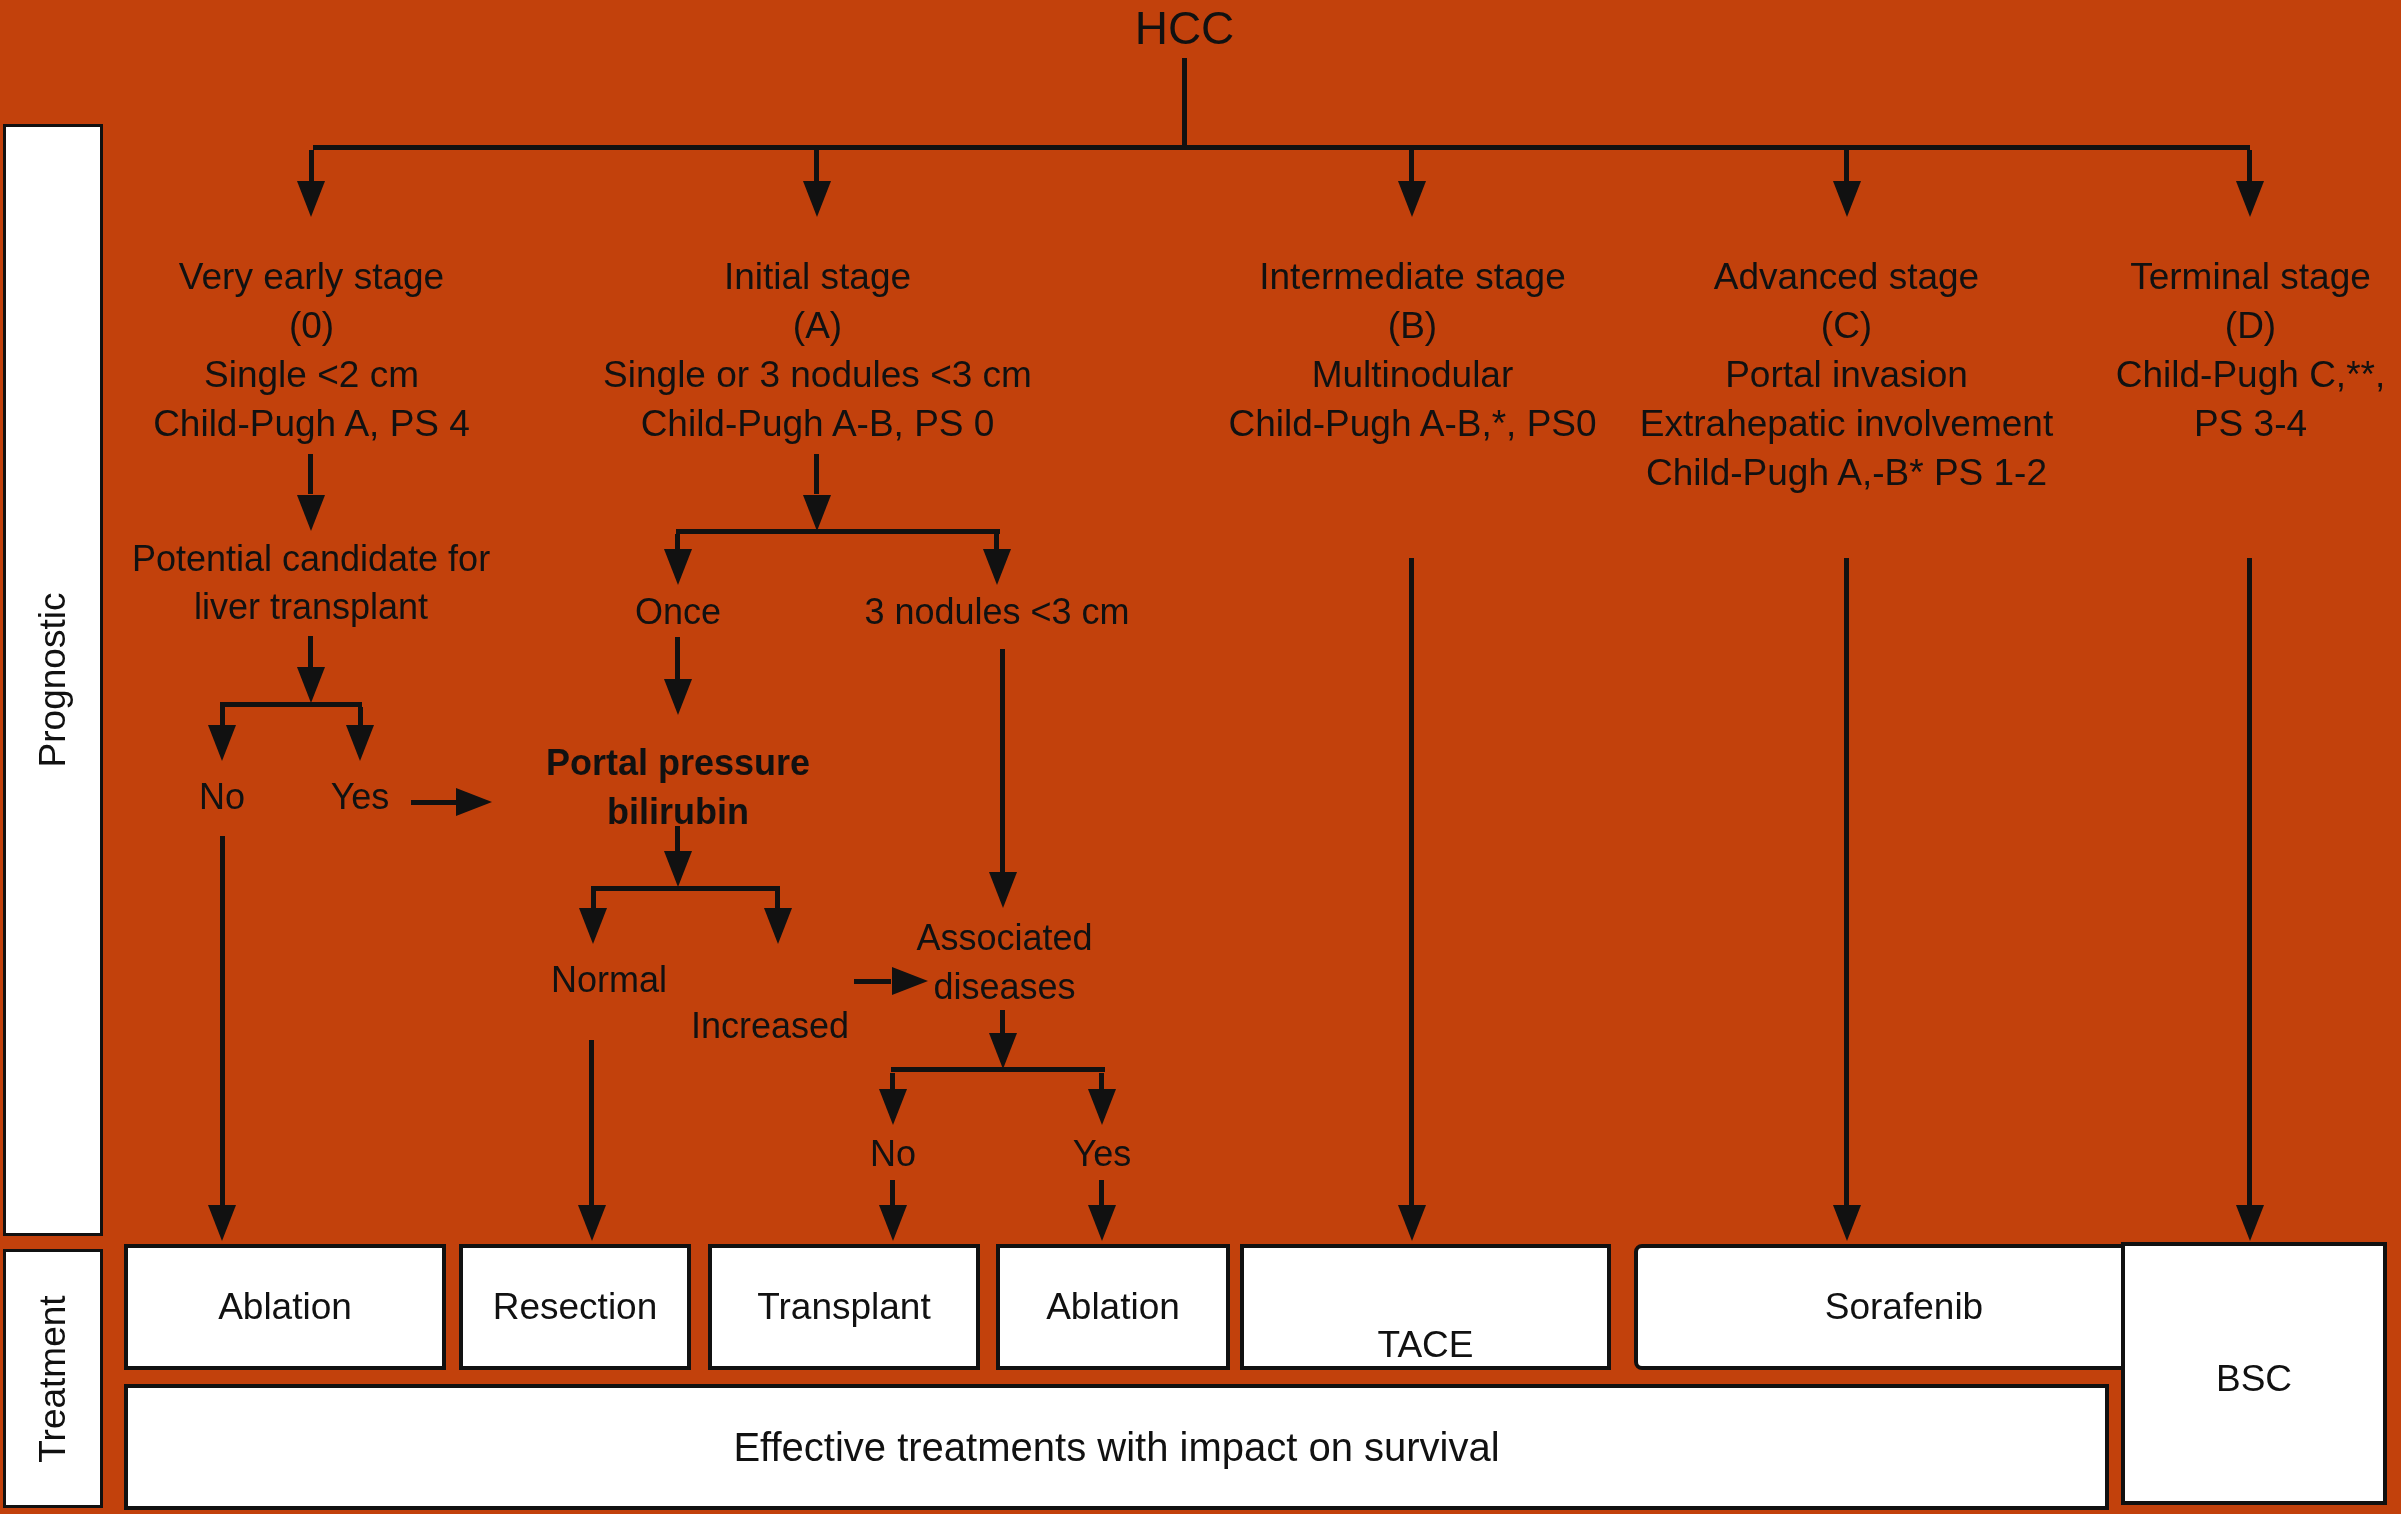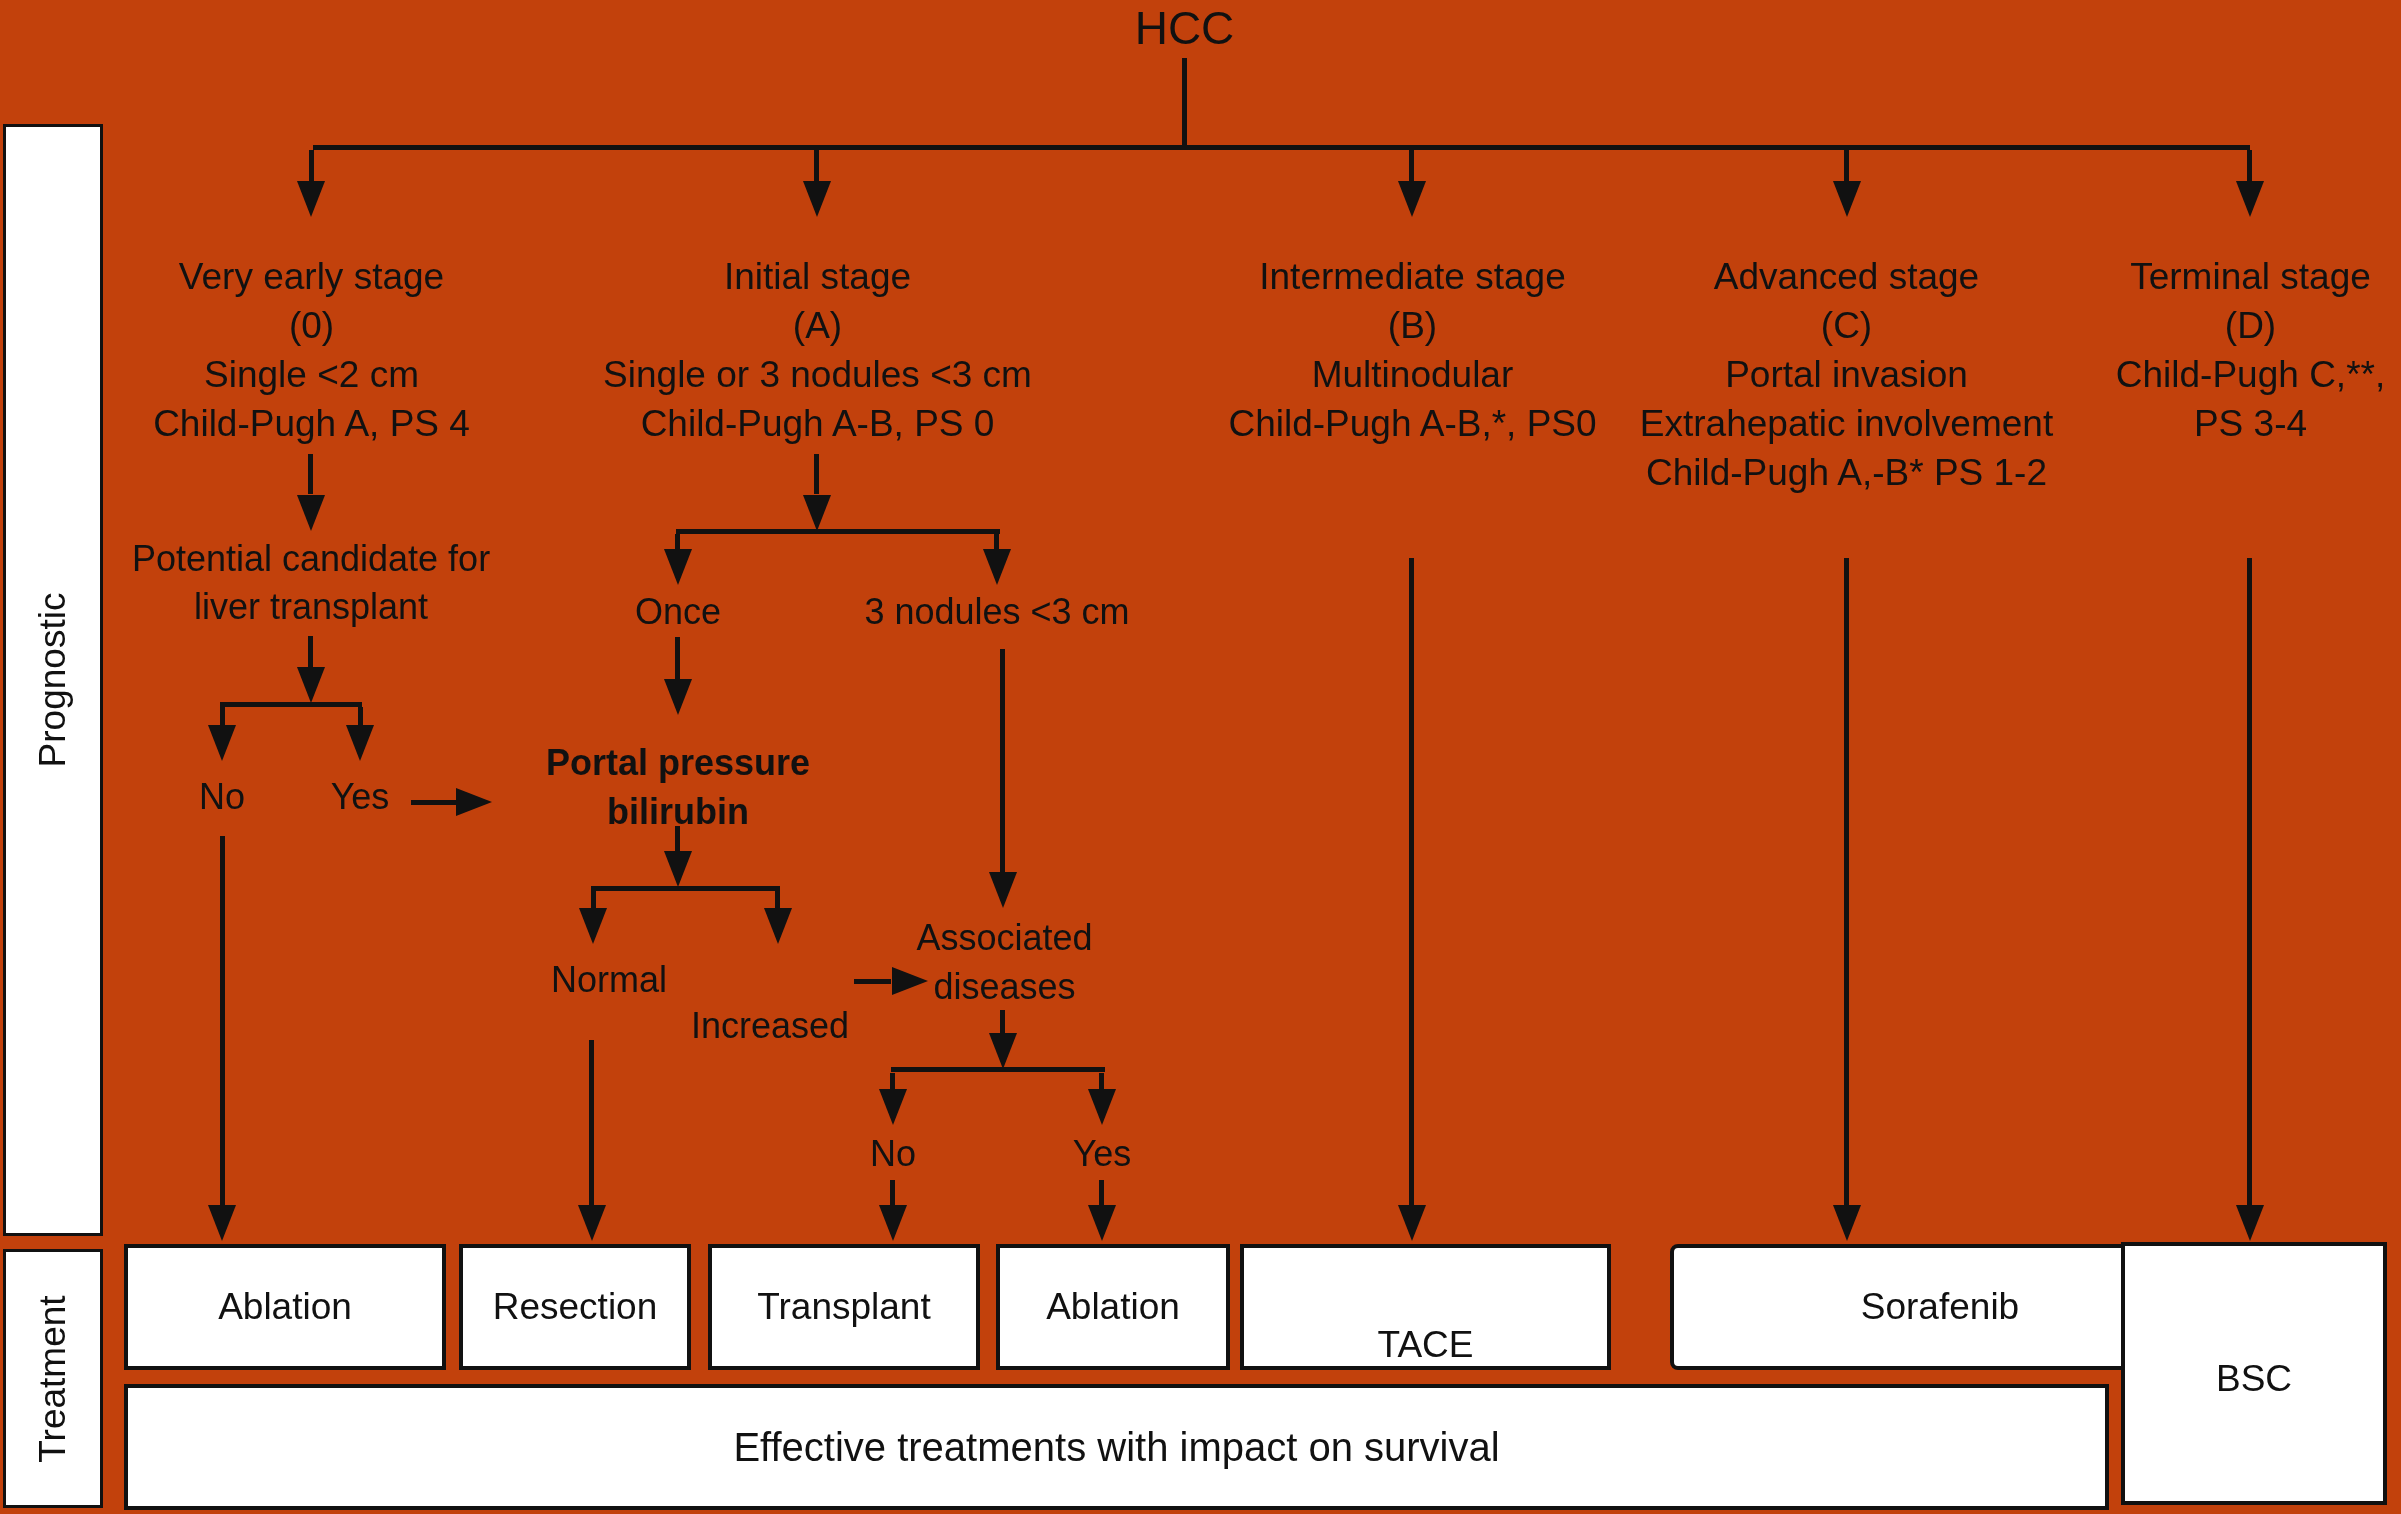--- a/index.html
+++ b/index.html
@@ -162,21 +162,21 @@
   </div>
   <div class="tbox" style="left:708px;width:272px;">
     <span>Transplant</span>
   </div>
   <div class="tbox" style="left:996px;width:234px;">
     <span>Ablation</span>
   </div>
   <div class="tbox" style="left:1240px;width:371px;align-items:flex-end;">
     <span>TACE</span>
   </div>
-  <div class="tbox" style="left:1670px;width:540px;border-radius:8px;">
+  <div class="tbox" style="left:1634px;width:540px;border-radius:8px;">
     <span>Sorafenib</span>
   </div>
   <div class="tbox" style="left:2121px;top:1242px;width:266px;height:263px;align-items:flex-start;">
     <span style="margin-top:112px;">BSC</span>
   </div>
 
   <div class="tbox" style="left:124px;top:1384px;width:1985px;height:126px;font-size:40px;">
     <span>Effective treatments with impact on survival</span>
   </div>
 

